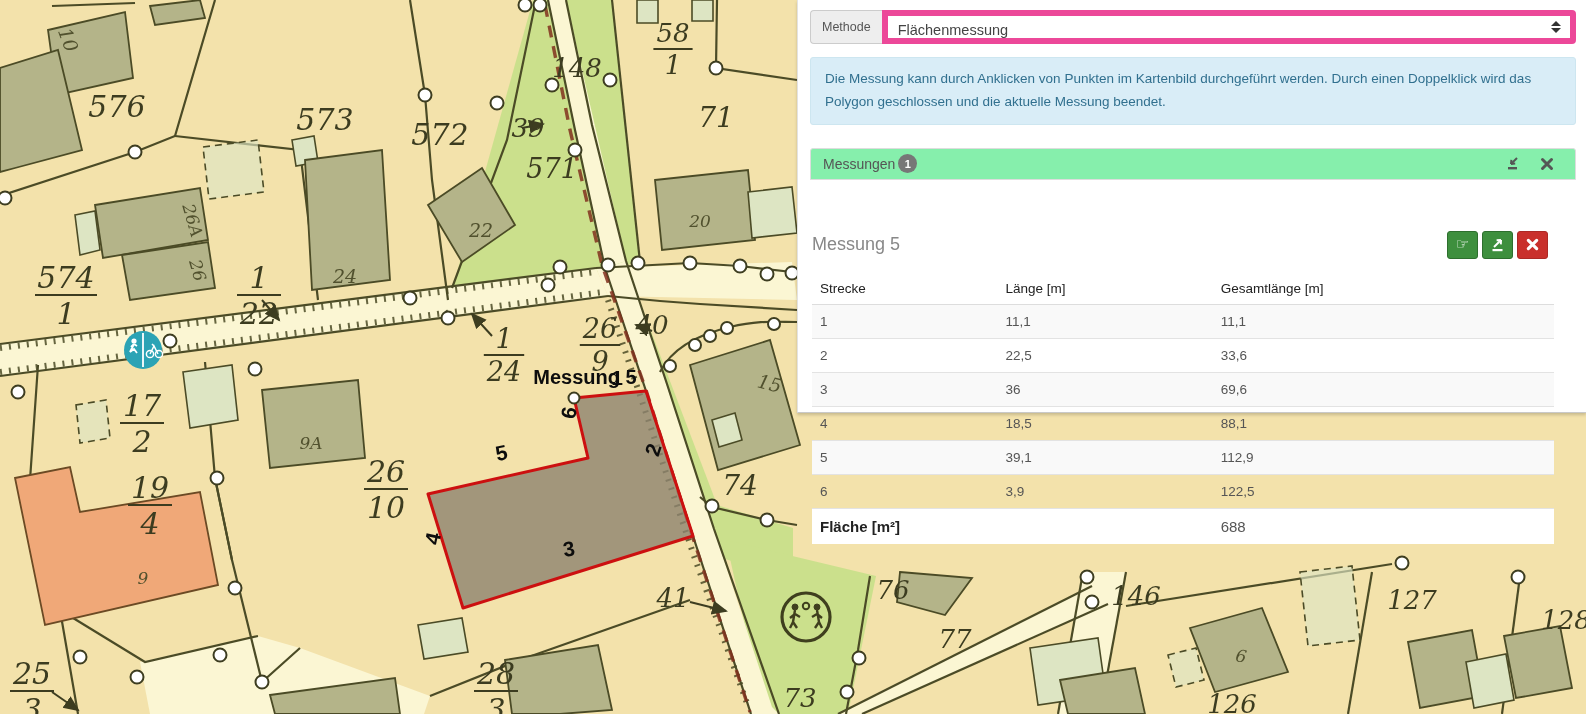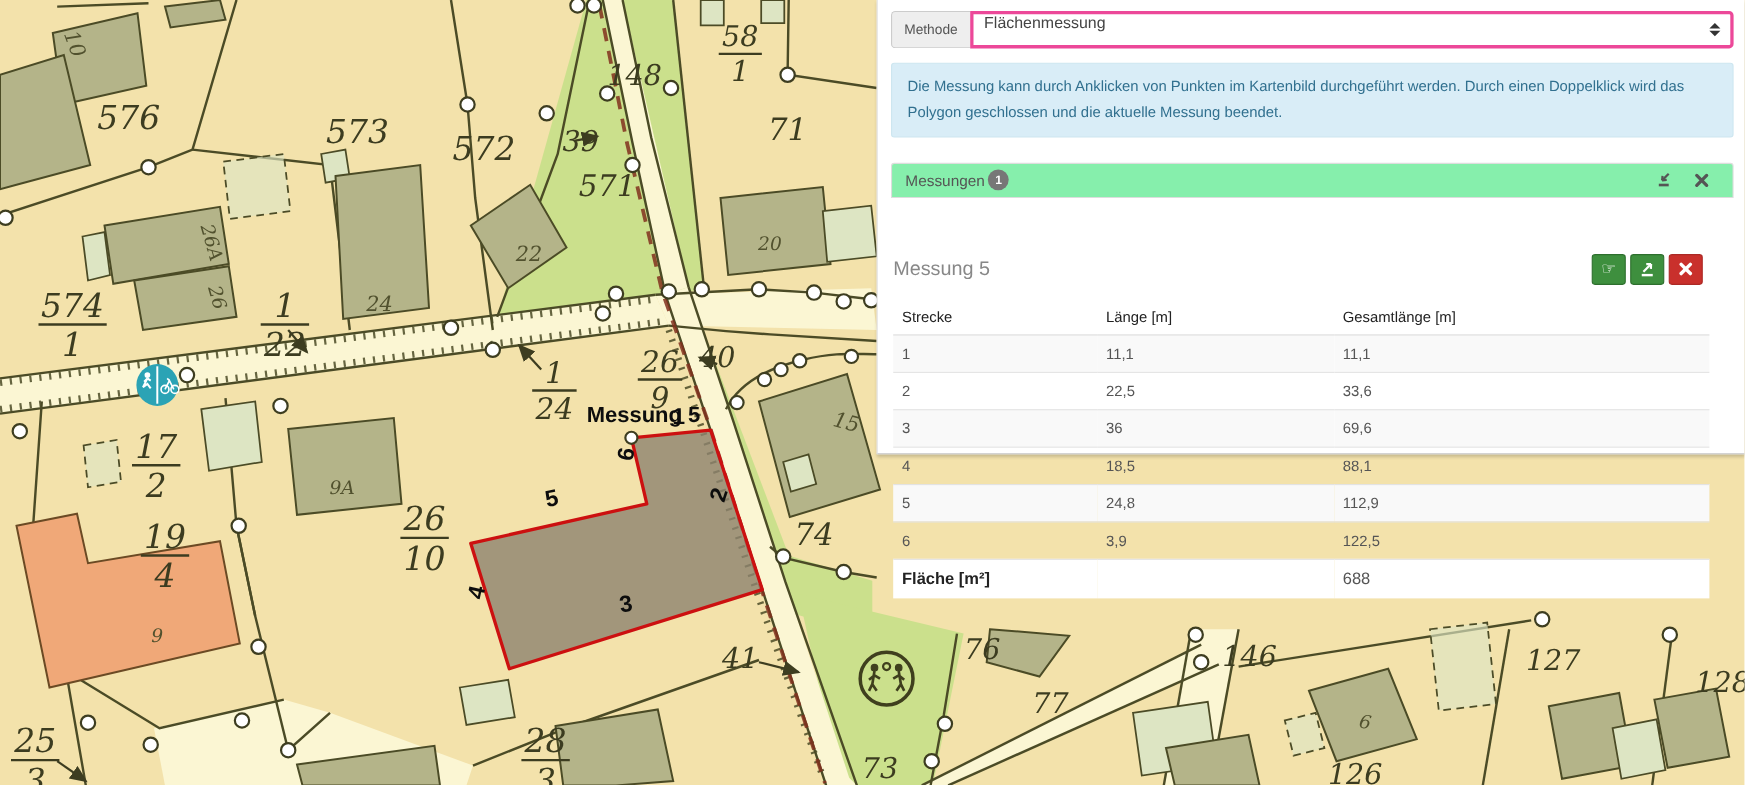--- a/index.html
+++ b/index.html
@@ -15,21 +15,21 @@
   .map{position:absolute;left:0;top:0;width:1586px;height:714px}
   .map svg{display:block}
 
   
   .panel{position:absolute;left:797px;top:0;width:789px;height:413px;background:#fff;
          border-left:1px solid #e2e2e2;border-bottom:1px solid #c9c9c9;
          box-shadow:0 2px 3px rgba(0,0,0,.18);padding:10px 10px 0 12px}
   .methode-row{display:flex;width:100%;height:34px}
   .methode-addon{display:flex;align-items:center;padding:0 11px;background:#eee;border:1px solid #ccc;
                  border-right:0;border-radius:4px 0 0 4px;font-size:12.5px;color:#555}
-  .methode-select{position:relative;flex:1;display:flex;align-items:flex-start;border:3px solid #ec4899;
+  .methode-select{position:relative;flex:1;display:flex;align-items:flex-end;border:6px solid #ec4899;
                   border-radius:0 4px 4px 0;background:#fff;font-size:14.5px;color:#444;padding:0 26px 0 10px;cursor:pointer}
   .stepper{position:absolute;right:9px;top:50%;transform:translateY(-50%);display:flex;flex-direction:column;gap:2px}
   .stepper i{display:block;width:0;height:0;border-left:5px solid transparent;border-right:5px solid transparent}
   .stepper .up{border-bottom:5px solid #333}
   .stepper .dn{border-top:5px solid #333}
 
   .info-box{margin-top:13px;background:var(--accent-info-bg);color:var(--accent-info-text);
             border:1px solid #cde6f0;border-radius:3px;padding:10px 14px;font-size:13.5px;line-height:1.7}
 
   .card{margin-top:23px}
@@ -411,21 +411,21 @@
                 <td>36</td>
                 <td>69,6</td>
               </tr>
               <tr>
                 <td>4</td>
                 <td>18,5</td>
                 <td>88,1</td>
               </tr>
               <tr>
                 <td>5</td>
-                <td>24,8</td>
+                <td>39,1</td>
                 <td>112,9</td>
               </tr>
               <tr>
                 <td>6</td>
                 <td>3,9</td>
                 <td>122,5</td>
               </tr>
             </tbody>
           <tfoot>
             <tr class="foot">

